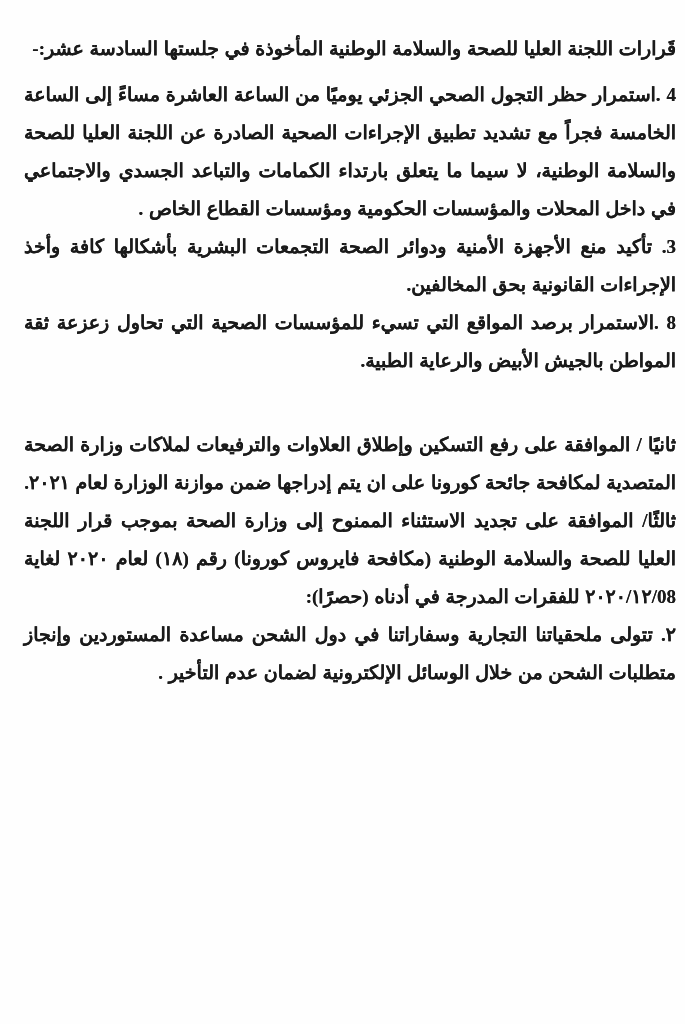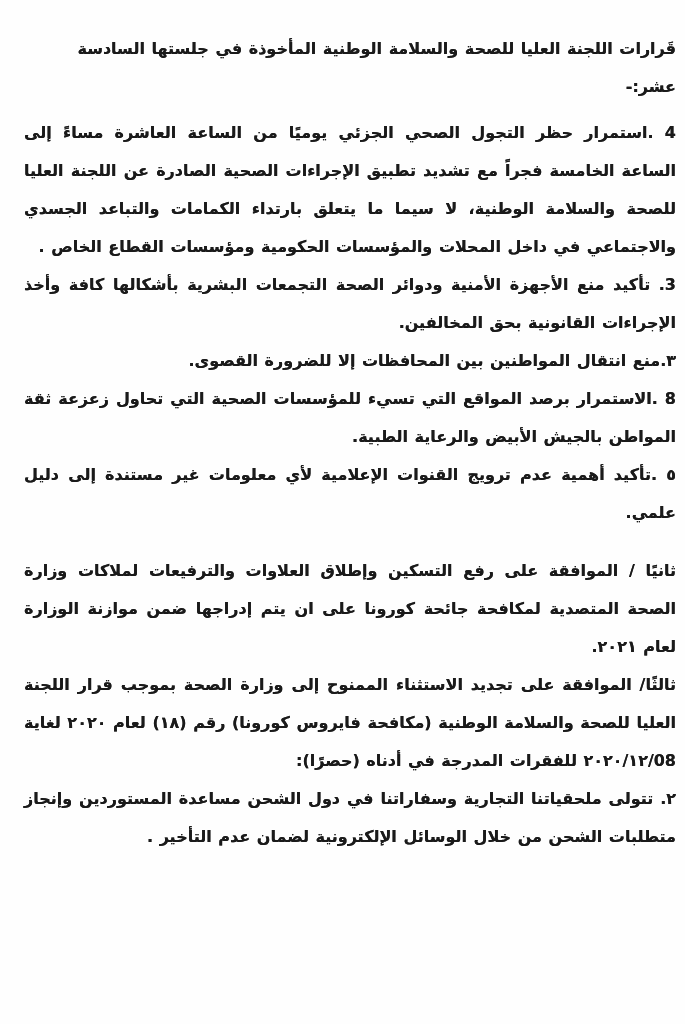--- a/index.html
+++ b/index.html
@@ -22,57 +22,56 @@
     position: absolute;
     top: 30px;
     right: 9px;
     left: 24px;
     
     filter: blur(0.3px);
     text-shadow: 0 0 0.45px rgba(20,20,20,0.85);
   }
   .content p {
     margin: 0;
-    font-size: 16px;
+    font-size: 19px;
     line-height: 38px;
     text-align: justify;
     text-align-last: right;
     word-spacing: 1px;
+    font-family: Liberation Serif, serif;
   }
   p.doc-title {
     text-align: right;
     margin-bottom: 8px;
   }
   p.first-heading {
     font-weight: 400;          
     text-shadow: none;
     margin-bottom: 2px;
   }
   p.section-gap {
-    margin-top: 20px;
+    margin-top: 46px;
   }
 </style>
 </head>
 <body>
 
 <div class="page">
   <div class="content">
 
     <p class="doc-title">قَرارات اللجنة العليا للصحة والسلامة الوطنية المأخوذة في جلستها السادسة عشر:-</p>
 
 
     <p>4 .استمرار حظر التجول الصحي الجزئي يوميًا من الساعة العاشرة مساءً إلى الساعة الخامسة فجراً مع تشديد تطبيق الإجراءات الصحية الصادرة عن اللجنة العليا للصحة والسلامة الوطنية، لا سيما ما يتعلق بارتداء الكمامات والتباعد الجسدي والاجتماعي في داخل المحلات والمؤسسات الحكومية ومؤسسات القطاع الخاص .</p>
 
     <p>3. تأكيد منع الأجهزة الأمنية ودوائر الصحة التجمعات البشرية بأشكالها كافة وأخذ الإجراءات القانونية بحق المخالفين.</p>
 
-    <p>٣.منع انتقال المواطنين بين المحافظات إلا للضرورة القصوى.</p>
 
     <p>8 .الاستمرار برصد المواقع التي تسيء للمؤسسات الصحية التي تحاول زعزعة ثقة المواطن بالجيش الأبيض والرعاية الطبية.</p>
 
-    <p>٥ .تأكيد أهمية عدم ترويج القنوات الإعلامية لأي معلومات غير مستندة إلى دليل علمي.</p>
 
     <p class="section-gap">ثانيًا / الموافقة على رفع التسكين وإطلاق العلاوات والترفيعات لملاكات وزارة الصحة المتصدية لمكافحة جائحة كورونا على ان يتم إدراجها ضمن موازنة الوزارة لعام ٢٠٢١.</p>
 
     <p>ثالثًا/ الموافقة على تجديد الاستثناء الممنوح إلى وزارة الصحة بموجب قرار اللجنة العليا للصحة والسلامة الوطنية (مكافحة فايروس كورونا) رقم (١٨) لعام ٢٠٢٠ لغاية ٢٠٢٠/١٢/08 للفقرات المدرجة في أدناه (حصرًا):</p>
 
 
     <p>٢. تتولى ملحقياتنا التجارية وسفاراتنا في دول الشحن مساعدة المستوردين وإنجاز متطلبات الشحن من خلال الوسائل الإلكترونية لضمان عدم التأخير .</p>
 
   </div>
 </div>

